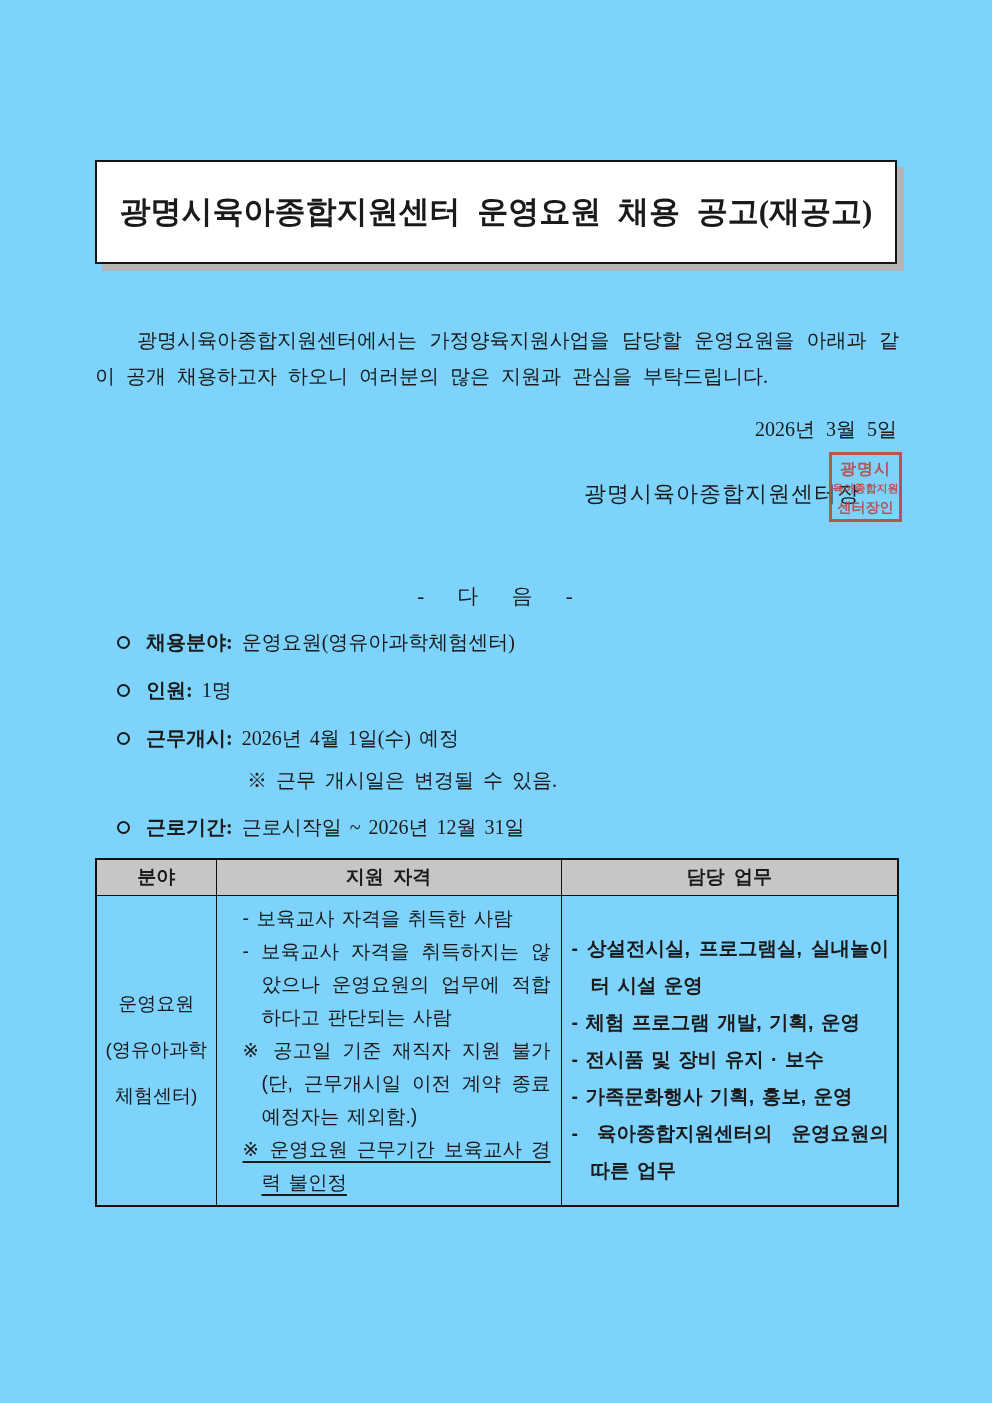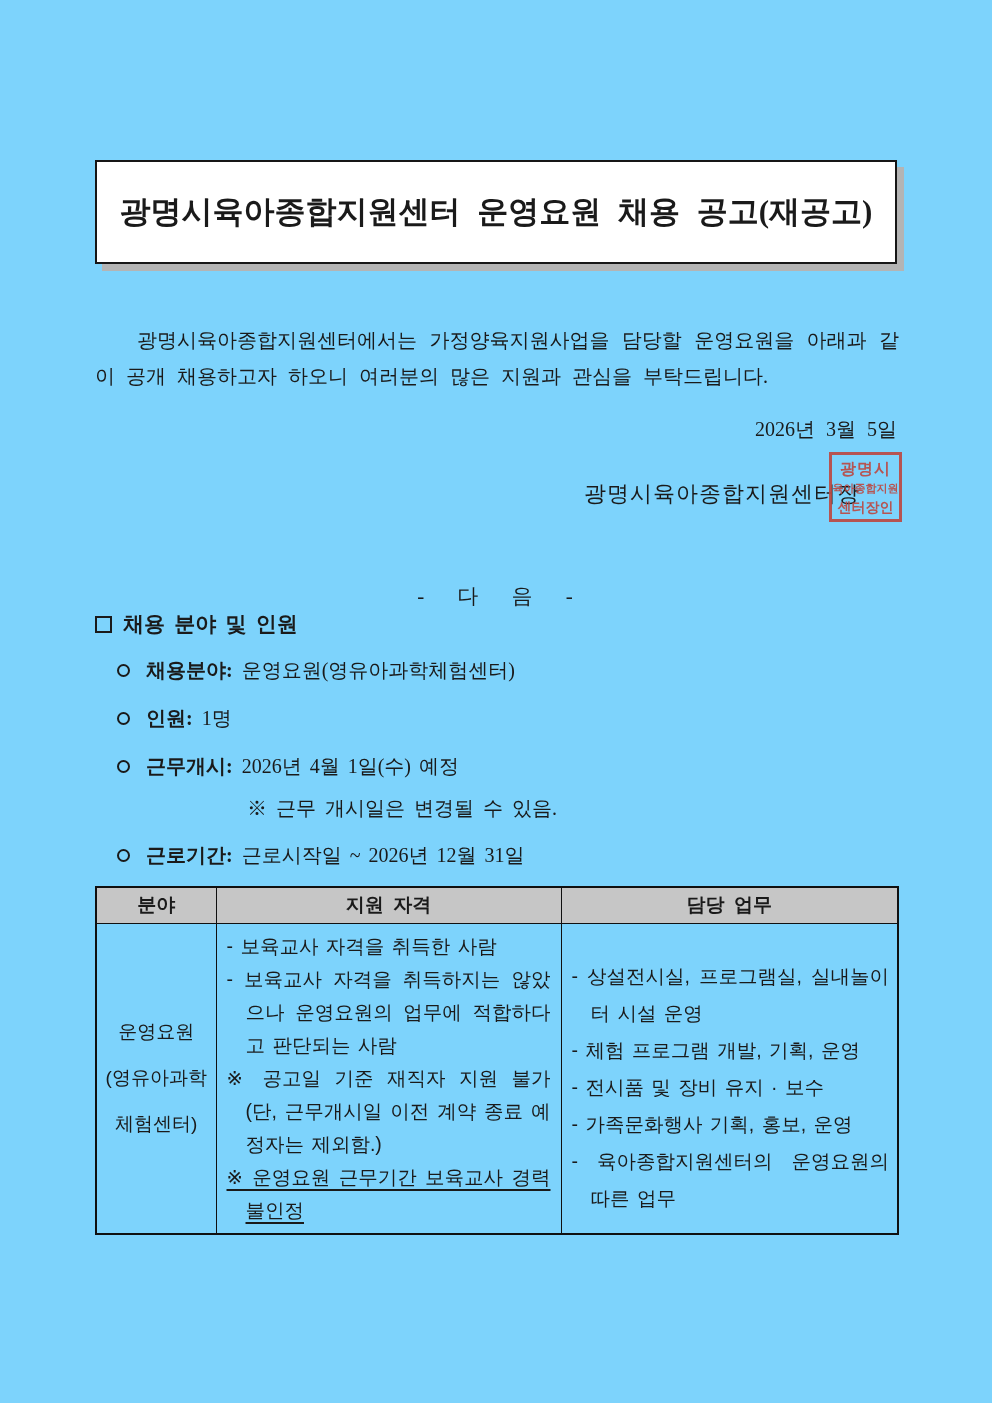--- a/index.html
+++ b/index.html
@@ -92,26 +92,26 @@
     font-size:19px;font-weight:700;text-align:center;word-spacing:4px;
   }
   .col-field{width:120px;}
   .col-qual{width:345px;}
   .col-duty{width:337px;}
   .cell-field{
     text-align:center;vertical-align:middle;
     font-size:19px;line-height:46px;
   }
   .cell-qual{
-    vertical-align:top;padding:6px 10px 6px 10px;
+    vertical-align:top;padding:6px 10px 6px 26px;
     font-size:19.5px;line-height:33px;
   }
   .cell-duty{
     vertical-align:middle;padding:24px 8px 6px 10px;
-    font-size:19.5px;line-height:37px;
+    font-size:19.5px;line-height:37px;font-weight:bold;
   }
   .hang{
     padding-left:19px;text-indent:-19px;text-align:justify;word-spacing:2px;
   }
   .hang.ul{
     text-decoration:underline;text-underline-offset:5px;text-decoration-thickness:1.5px;
   }
 </style>
 </head>
 <body>
@@ -130,24 +130,20 @@
   <div class="seal">
     <span class="r1">광명시</span>
     <span class="r2">육아종합지원</span>
     <span class="r3">센터장인</span>
   </div>
 
   <div class="da-eum">- 다 음 -</div>
 
   <div class="sections">
 
-    <h2 class="sec-heading">
-      <span class="sq"></span>
-      <span>채용 분야 및 인원</span>
-    </h2>
 
     <div class="olist">
       <div class="oitem">
         <span class="obullet"></span>
         <span class="olabel">채용분야:</span>
         <span>운영요원(영유아과학체험센터)</span>
       </div>
       <div class="oitem">
         <span class="obullet"></span>
         <span class="olabel">인원:</span>

